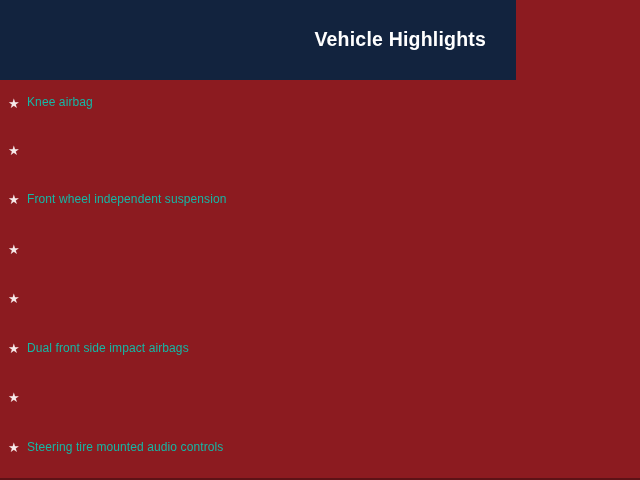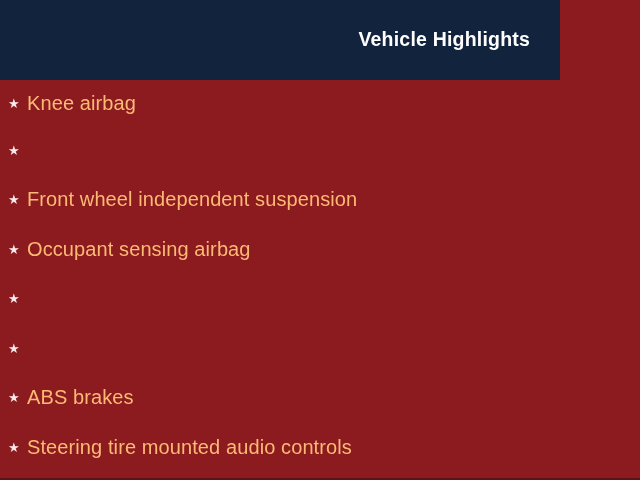--- a/index.html
+++ b/index.html
@@ -19,21 +19,21 @@
     position: relative;
     width: 640px;
     height: 480px;
     background: #8c1b20;
     overflow: hidden;
   }
   .slide-header {
     position: absolute;
     left: 0;
     top: 0;
-    width: 560px;
+    width: 516px;
     height: 80px;
     background: #12233e;
     box-sizing: border-box;
   }
   .slide-title {
     position: absolute;
     right: 30px;
     top: 28px;
     font-size: 19.5px;
     font-weight: bold;
@@ -77,23 +77,23 @@
     left: 8px;
     top: 50%;
     transform: translateY(-50%);
     font-size: 13px;
     line-height: 1;
     color: #f6eaea;
     width: 14px;
     text-align: left;
   }
   .highlight-text {
-    font-size: 20px;
+    font-size: 12px;
     line-height: 1.2;
-    color: #fdba74;
+    color: #14b8a6;
     letter-spacing: 0.1px;
     white-space: nowrap;
   }
   .slide-footer-edge {
     position: absolute;
     left: 0;
     bottom: 0;
     width: 640px;
     height: 2px;
     background: #5d1216;
@@ -120,34 +120,33 @@
         <span class="bullet-star">★</span>
       </li>
 
       <li class="highlight-item">
         <span class="bullet-star">★</span>
         <span class="highlight-text">Front wheel independent suspension</span>
       </li>
 
       <li class="highlight-item">
         <span class="bullet-star">★</span>
-        <span class="highlight-text">Occupant sensing airbag</span>
       </li>
 
       <li class="highlight-item">
         <span class="bullet-star">★</span>
       </li>
 
       <li class="highlight-item">
         <span class="bullet-star">★</span>
+        <span class="highlight-text">Dual front side impact airbags</span>
       </li>
 
       <li class="highlight-item">
         <span class="bullet-star">★</span>
-        <span class="highlight-text">ABS brakes</span>
       </li>
 
       <li class="highlight-item">
         <span class="bullet-star">★</span>
         <span class="highlight-text">Steering tire mounted audio controls</span>
       </li>
 
     </ul>
   </div>
 

